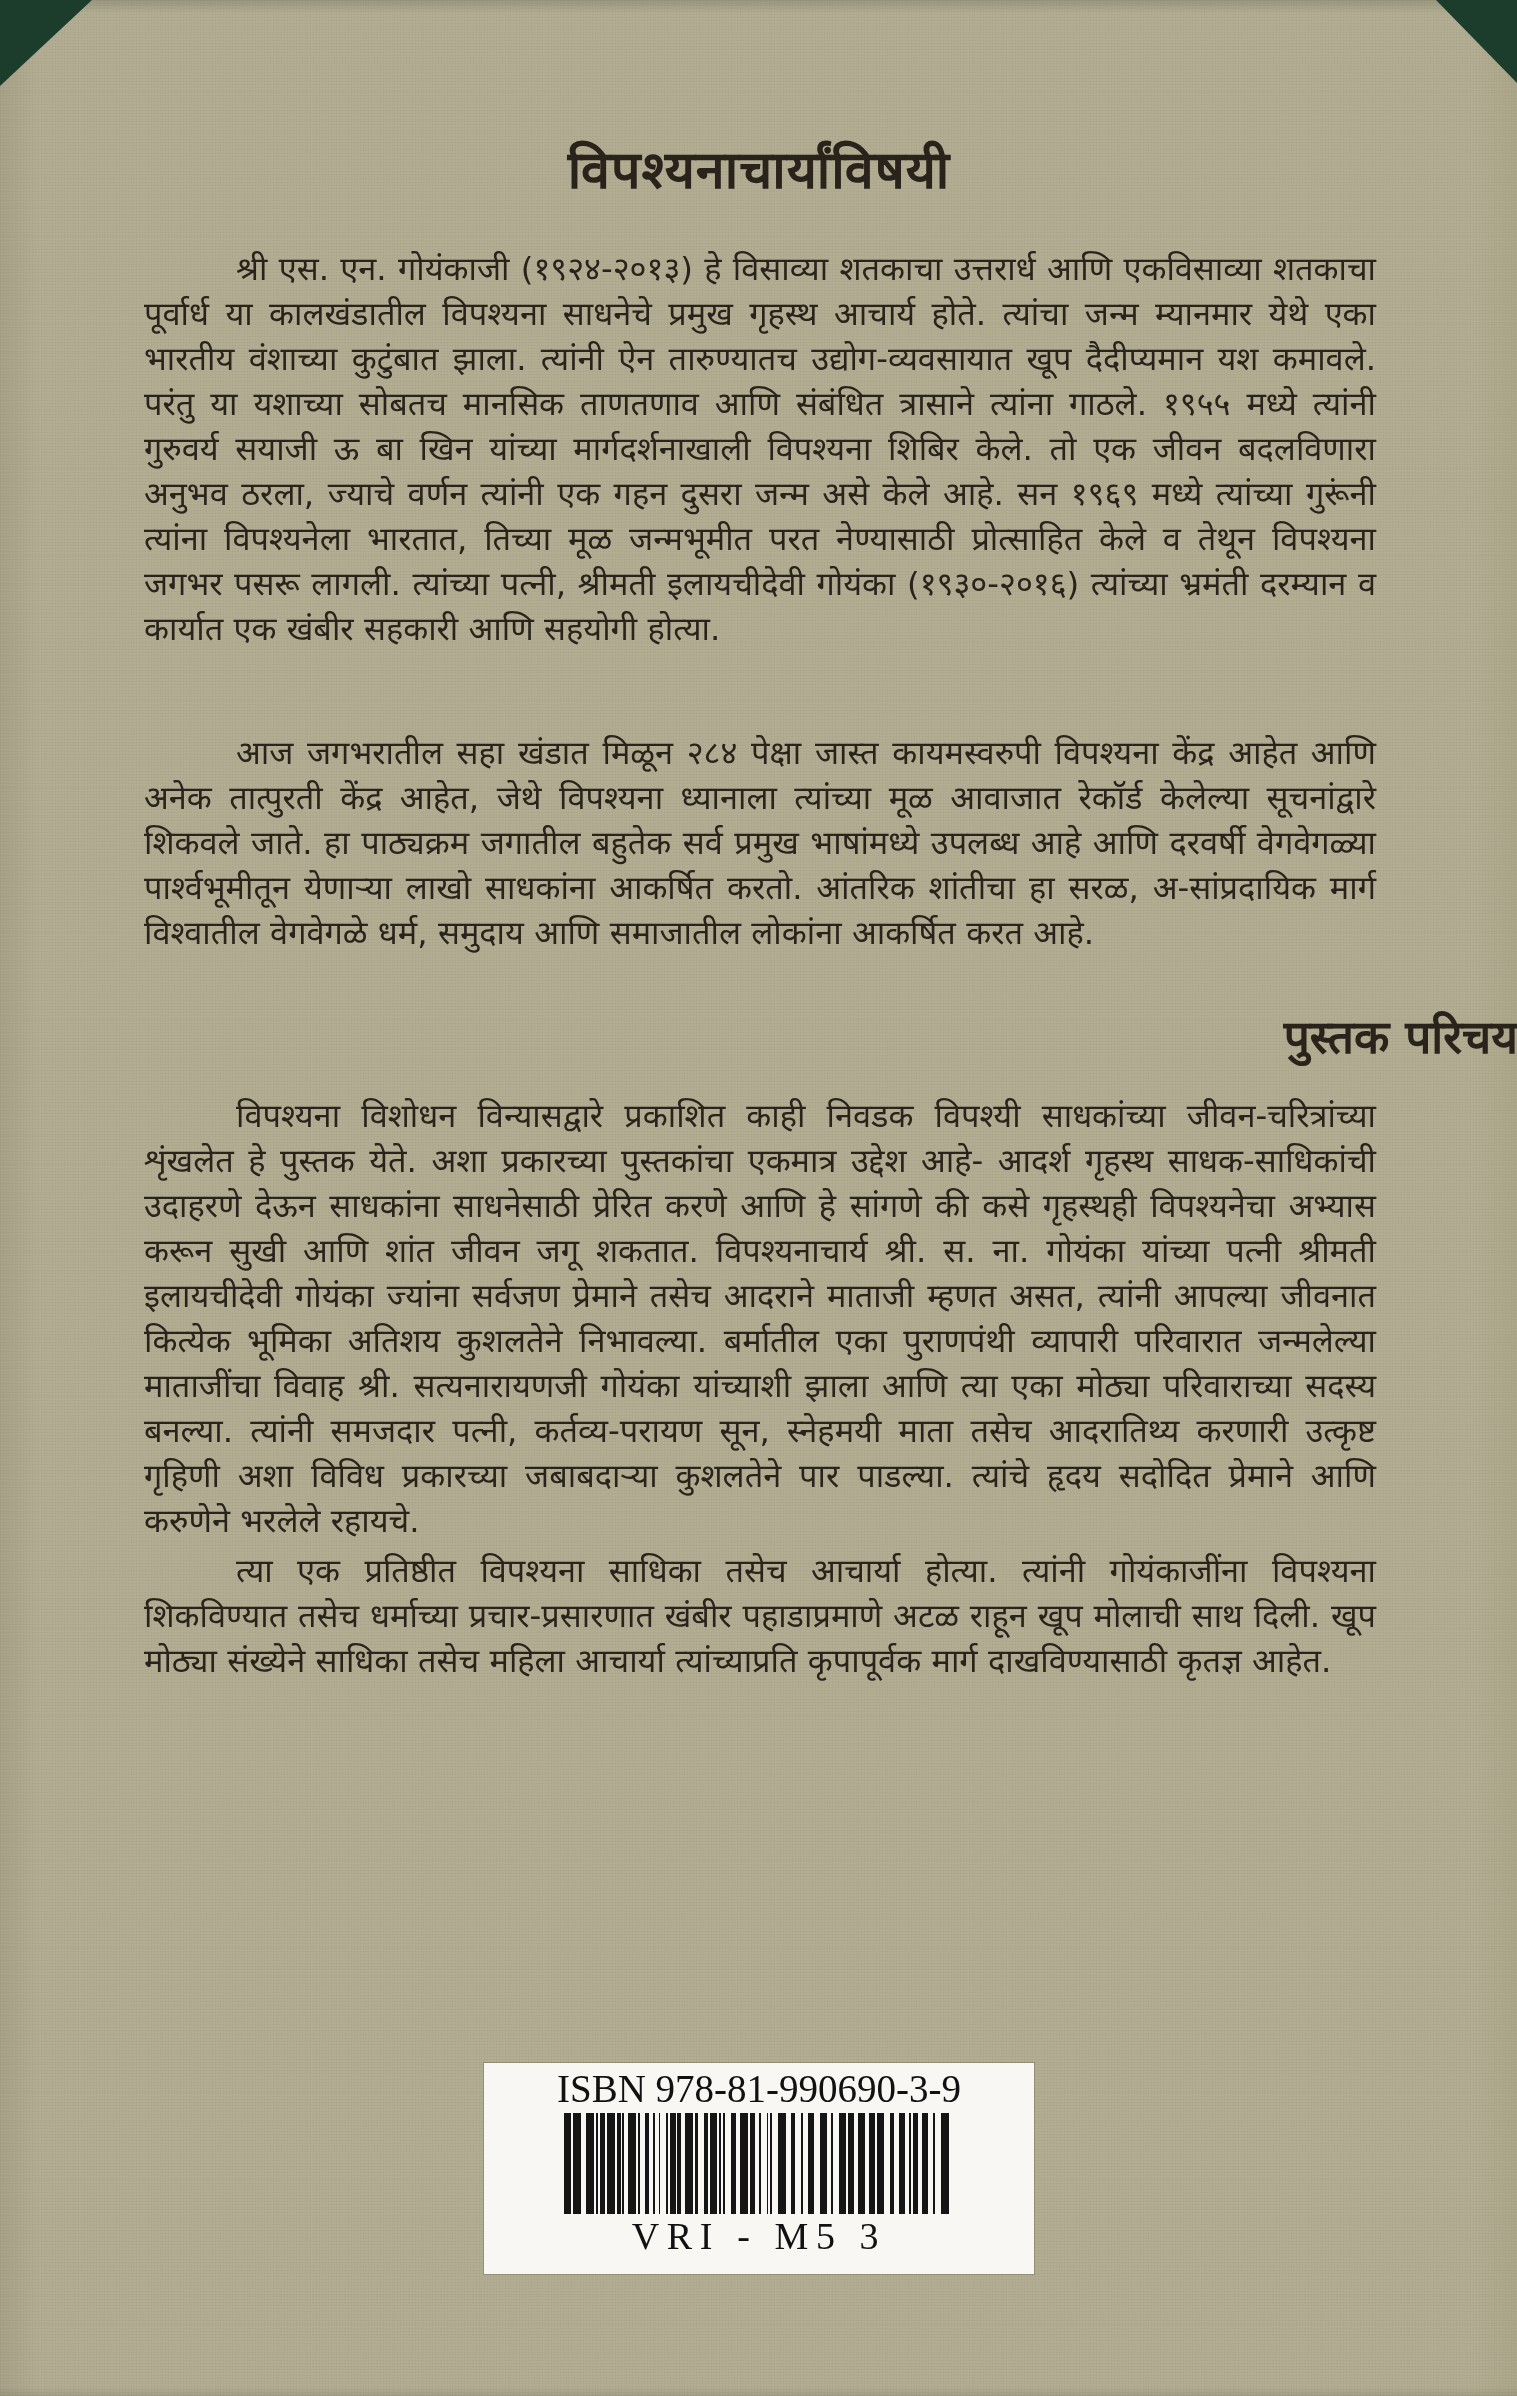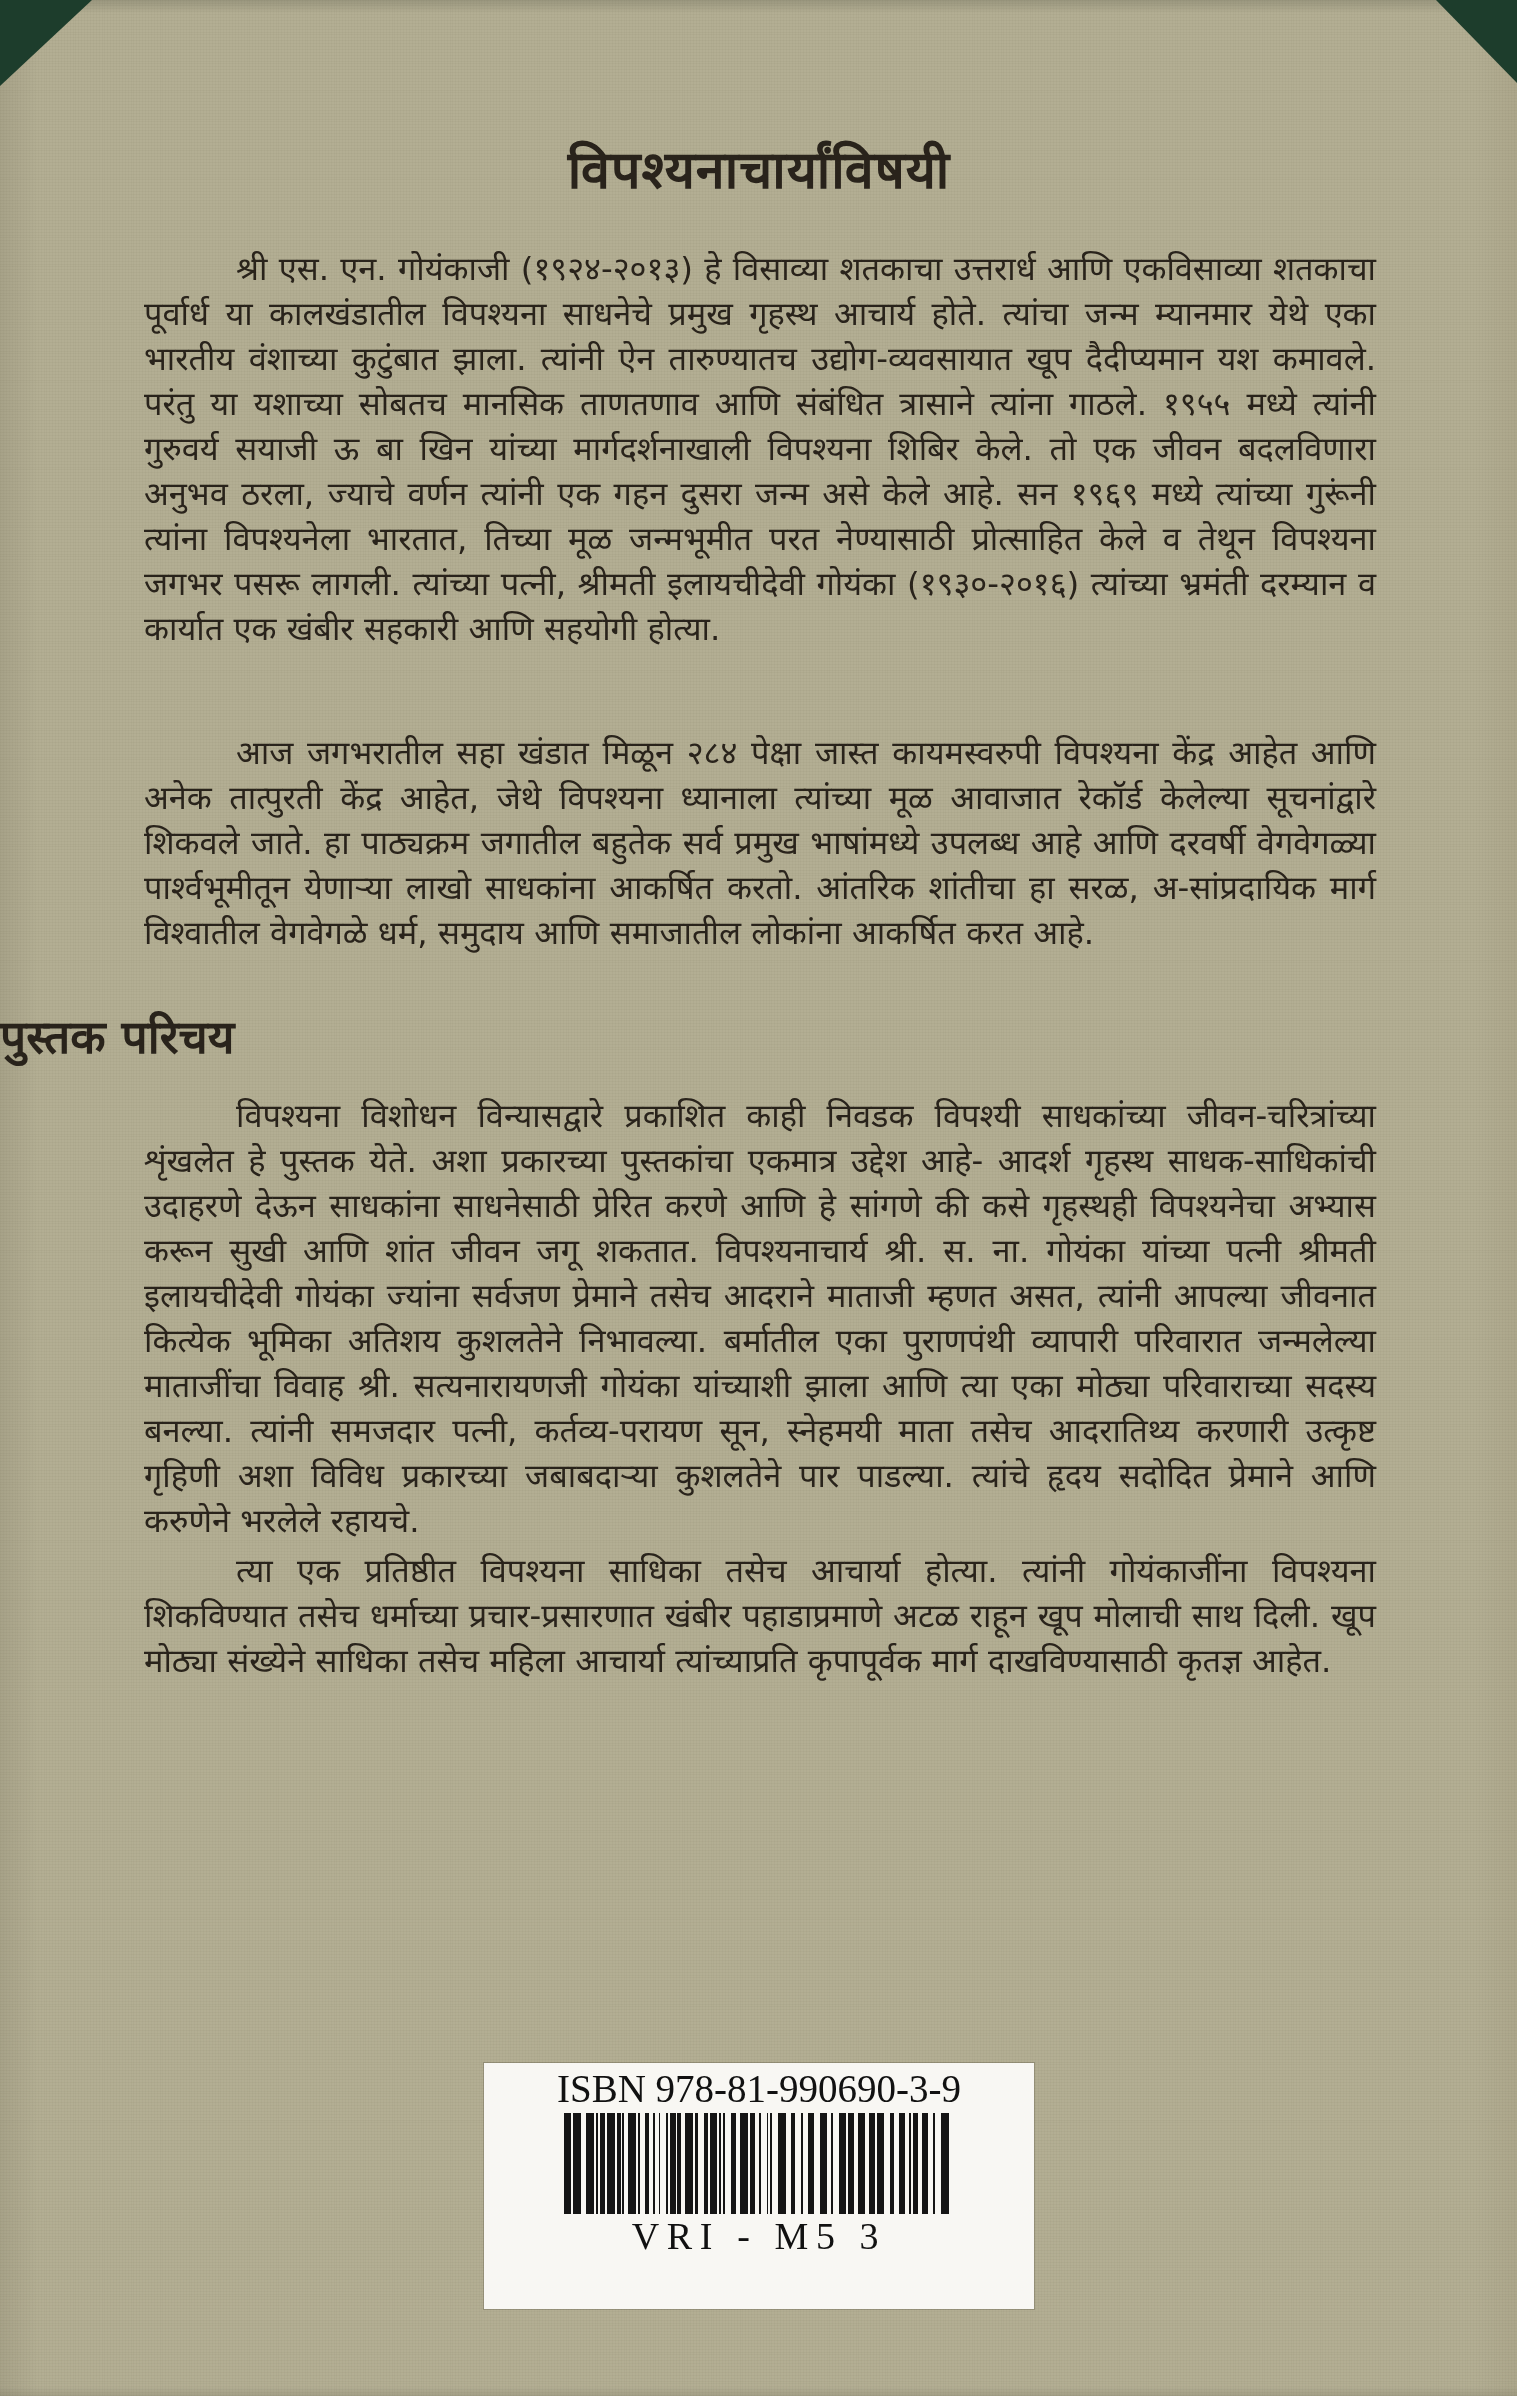--- a/index.html
+++ b/index.html
@@ -22,37 +22,37 @@
   }
   .corner{position:absolute;background:#1d3d2c;}
   .corner.tl{left:0;top:0;width:92px;height:86px;clip-path:polygon(0 0,100% 0,0 100%);}
   .corner.tr{right:0;top:0;width:82px;height:84px;clip-path:polygon(0 0,100% 0,100% 100%);}
   .ink{color:#29231b;}
   h1.title{
     position:absolute;left:0;right:0;top:132px;margin:0;text-align:center;
     font-size:52px;font-weight:bold;letter-spacing:1px;
   }
   h2.title2{
-    position:absolute;left:0;right:0;top:1004px;margin:0;text-align:left;
+    position:absolute;left:0;right:0;top:1004px;margin:0;text-align:right;
     font-size:46px;font-weight:bold;
   }
   p.para{
     position:absolute;left:132px;right:130px;margin:12px;
     font-size:32.5px;line-height:45px;text-align:justify;text-indent:92px;
   }
   .p1{top:235px;} .p2{top:719px;}
   .p3{top:1082px;} .p4{top:1537px;} .p5{top:1726px;} .p6{top:1864px;}
   .english{
     position:absolute;left:0;right:0;top:1937px;text-align:center;
     font-family:"Liberation Serif","DejaVu Serif",serif;
     font-size:43px;line-height:63px;color:#221d17;
   }
   .barcode-box{
     position:absolute;top:2063px;left:50%;transform:translateX(-50%);
-    width:550px;height:246px;background:#f8f7f3;
+    width:550px;height:211px;background:#f8f7f3;
     box-shadow:0 0 0 1px rgba(60,55,40,.25);
     display:flex;flex-direction:column;align-items:center;justify-content:flex-start;
     padding-top:3.8px;box-sizing:border-box;
   }
   .isbn{
     font-family:"Liberation Serif","DejaVu Serif",serif;
     font-size:39px;line-height:44px;color:#111;white-space:nowrap;
   }
   .bars{
     width:511px;height:101px;margin-top:1.9px;

